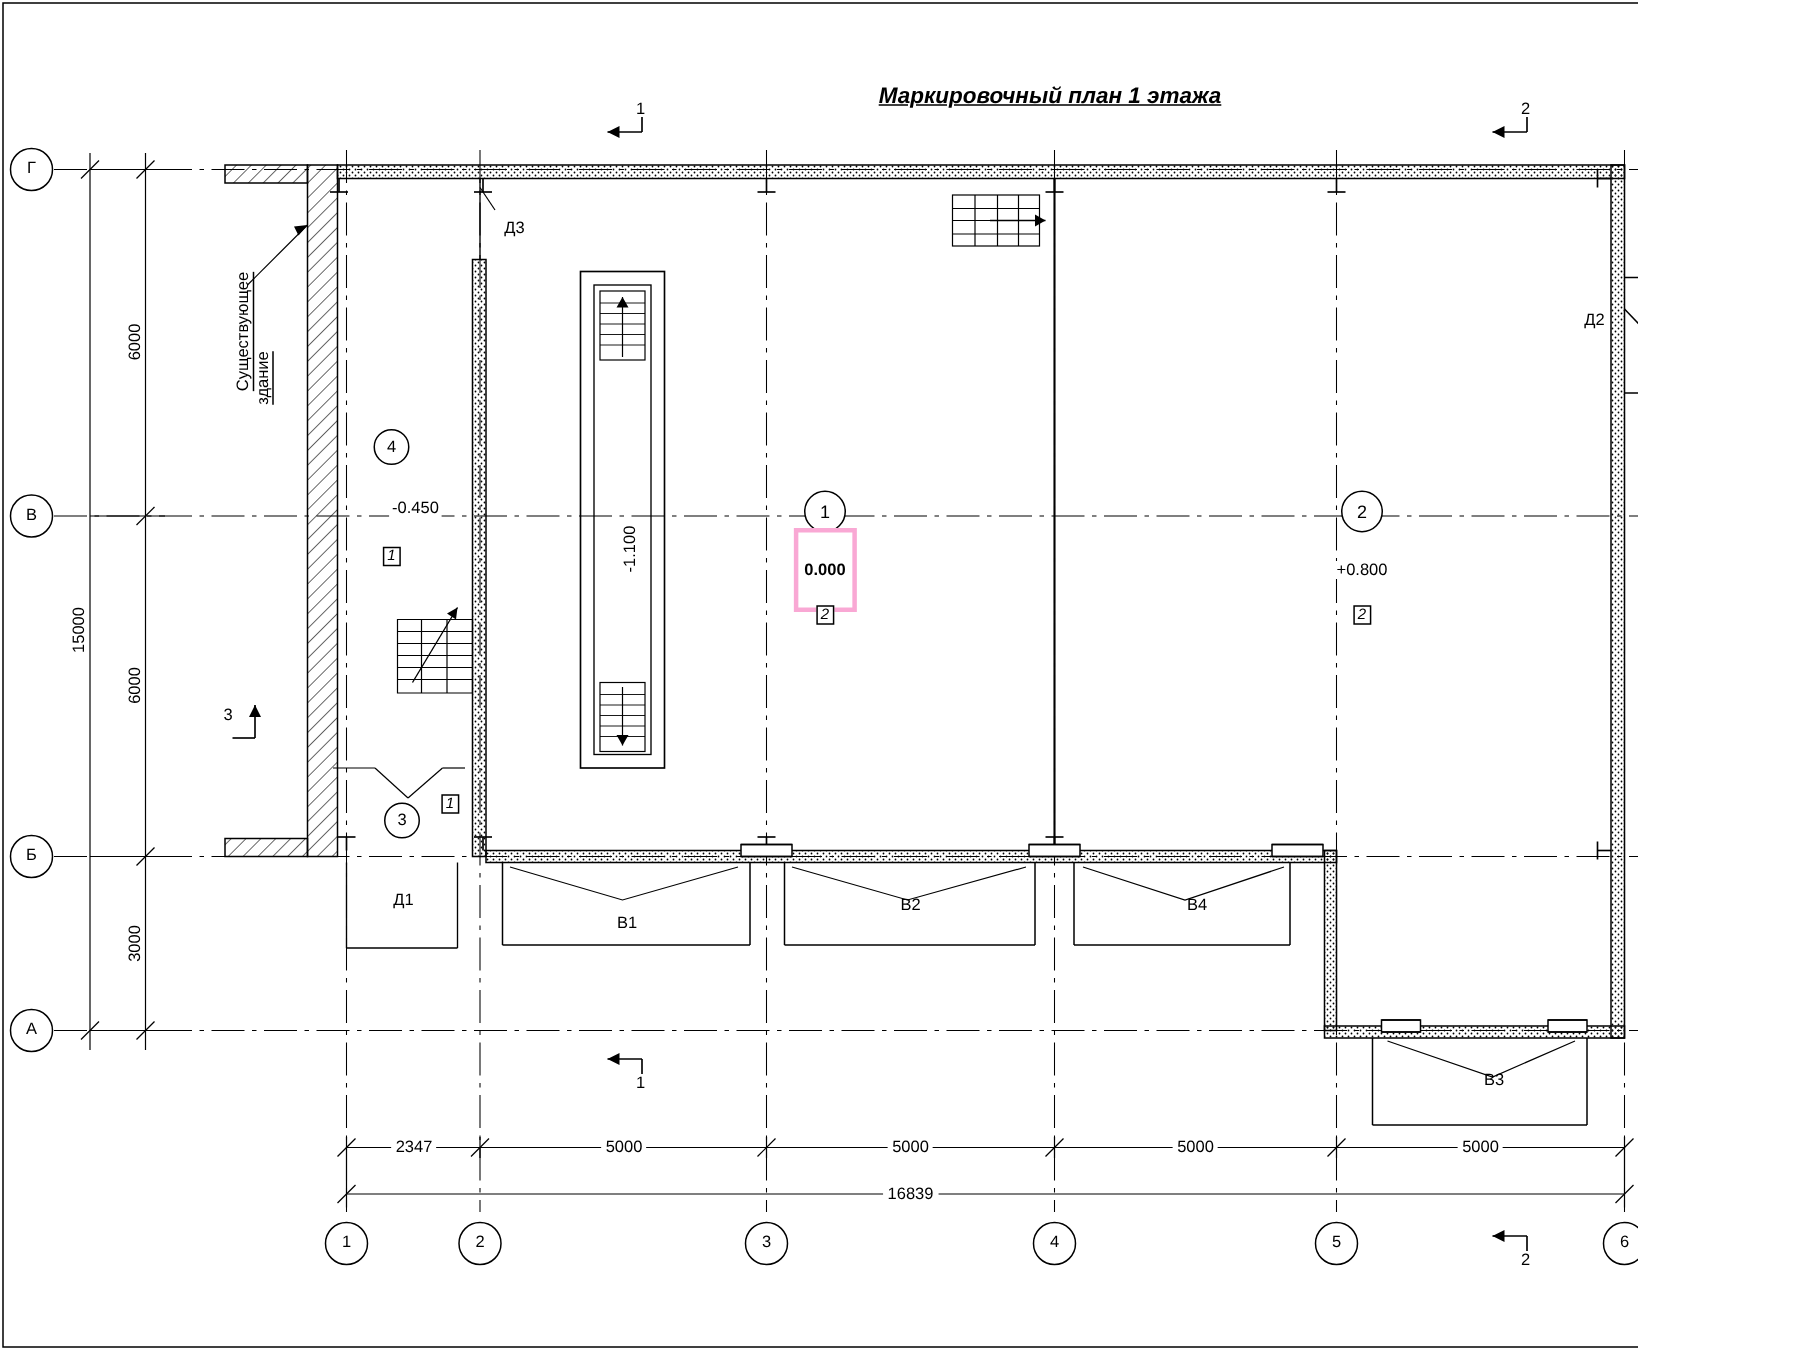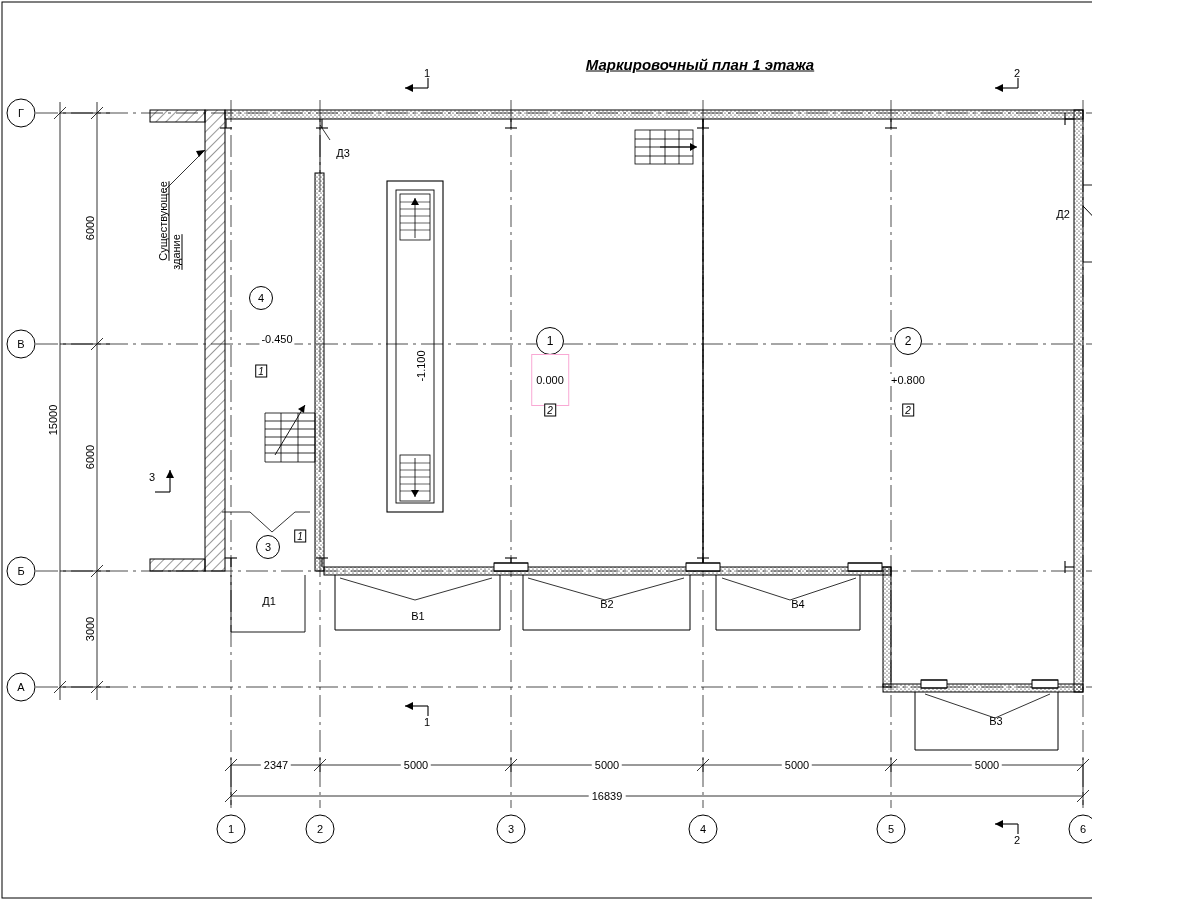--- a/index.html
+++ b/index.html
@@ -55,25 +55,26 @@
     border: 1px solid #000;
     padding: 0 2px;
     line-height: 11px;
     font-style: italic;
     transform: translate(-50%, -50%);
     background: #fff;
   }
   .elevbox {
     position: absolute;
     font-size: 11px;
-    border: 1px solid #f9a8d4;
+    border: 3px solid #f9a8d4;
     padding: 19px 4px;
     line-height: 12px;
     transform: translate(-50%, -50%);
     background: #fff;
+    font-weight: bold;
   }
   .elev-plain {
     position: absolute;
     font-size: 11px;
     transform: translate(-50%, -50%);
     background: #fff;
     padding: 0 2px;
   }
   .dimtext {
     position: absolute;

